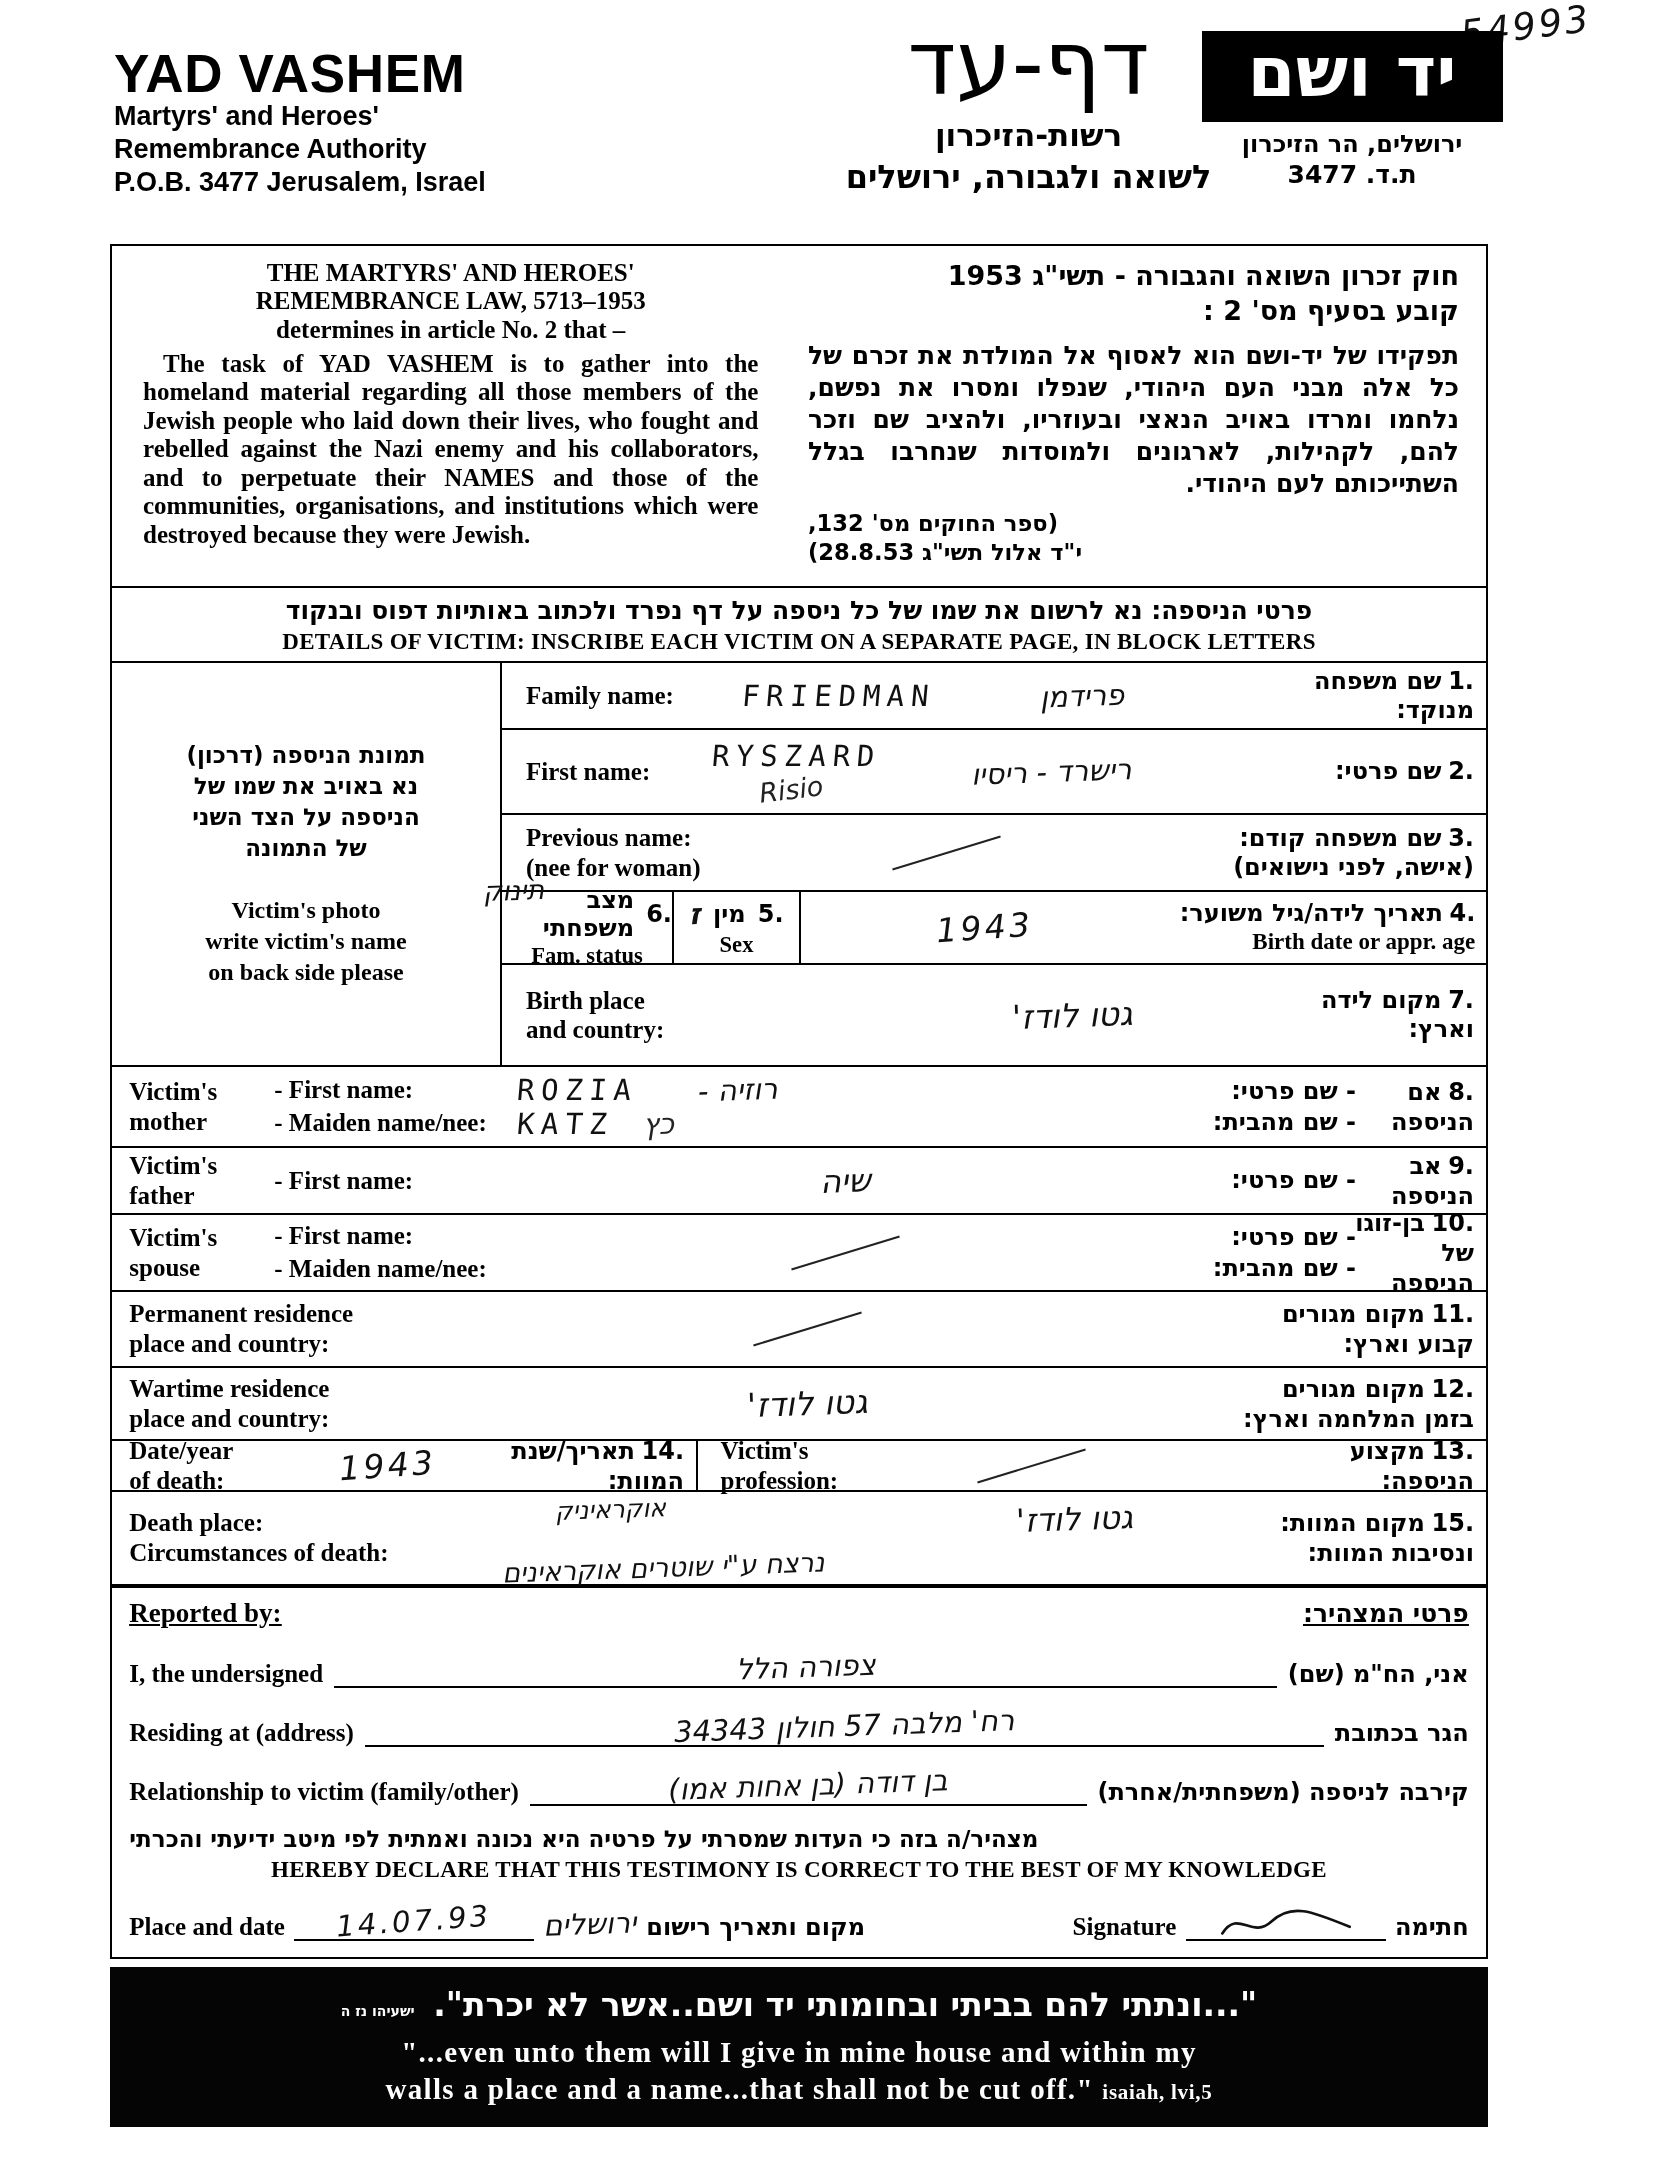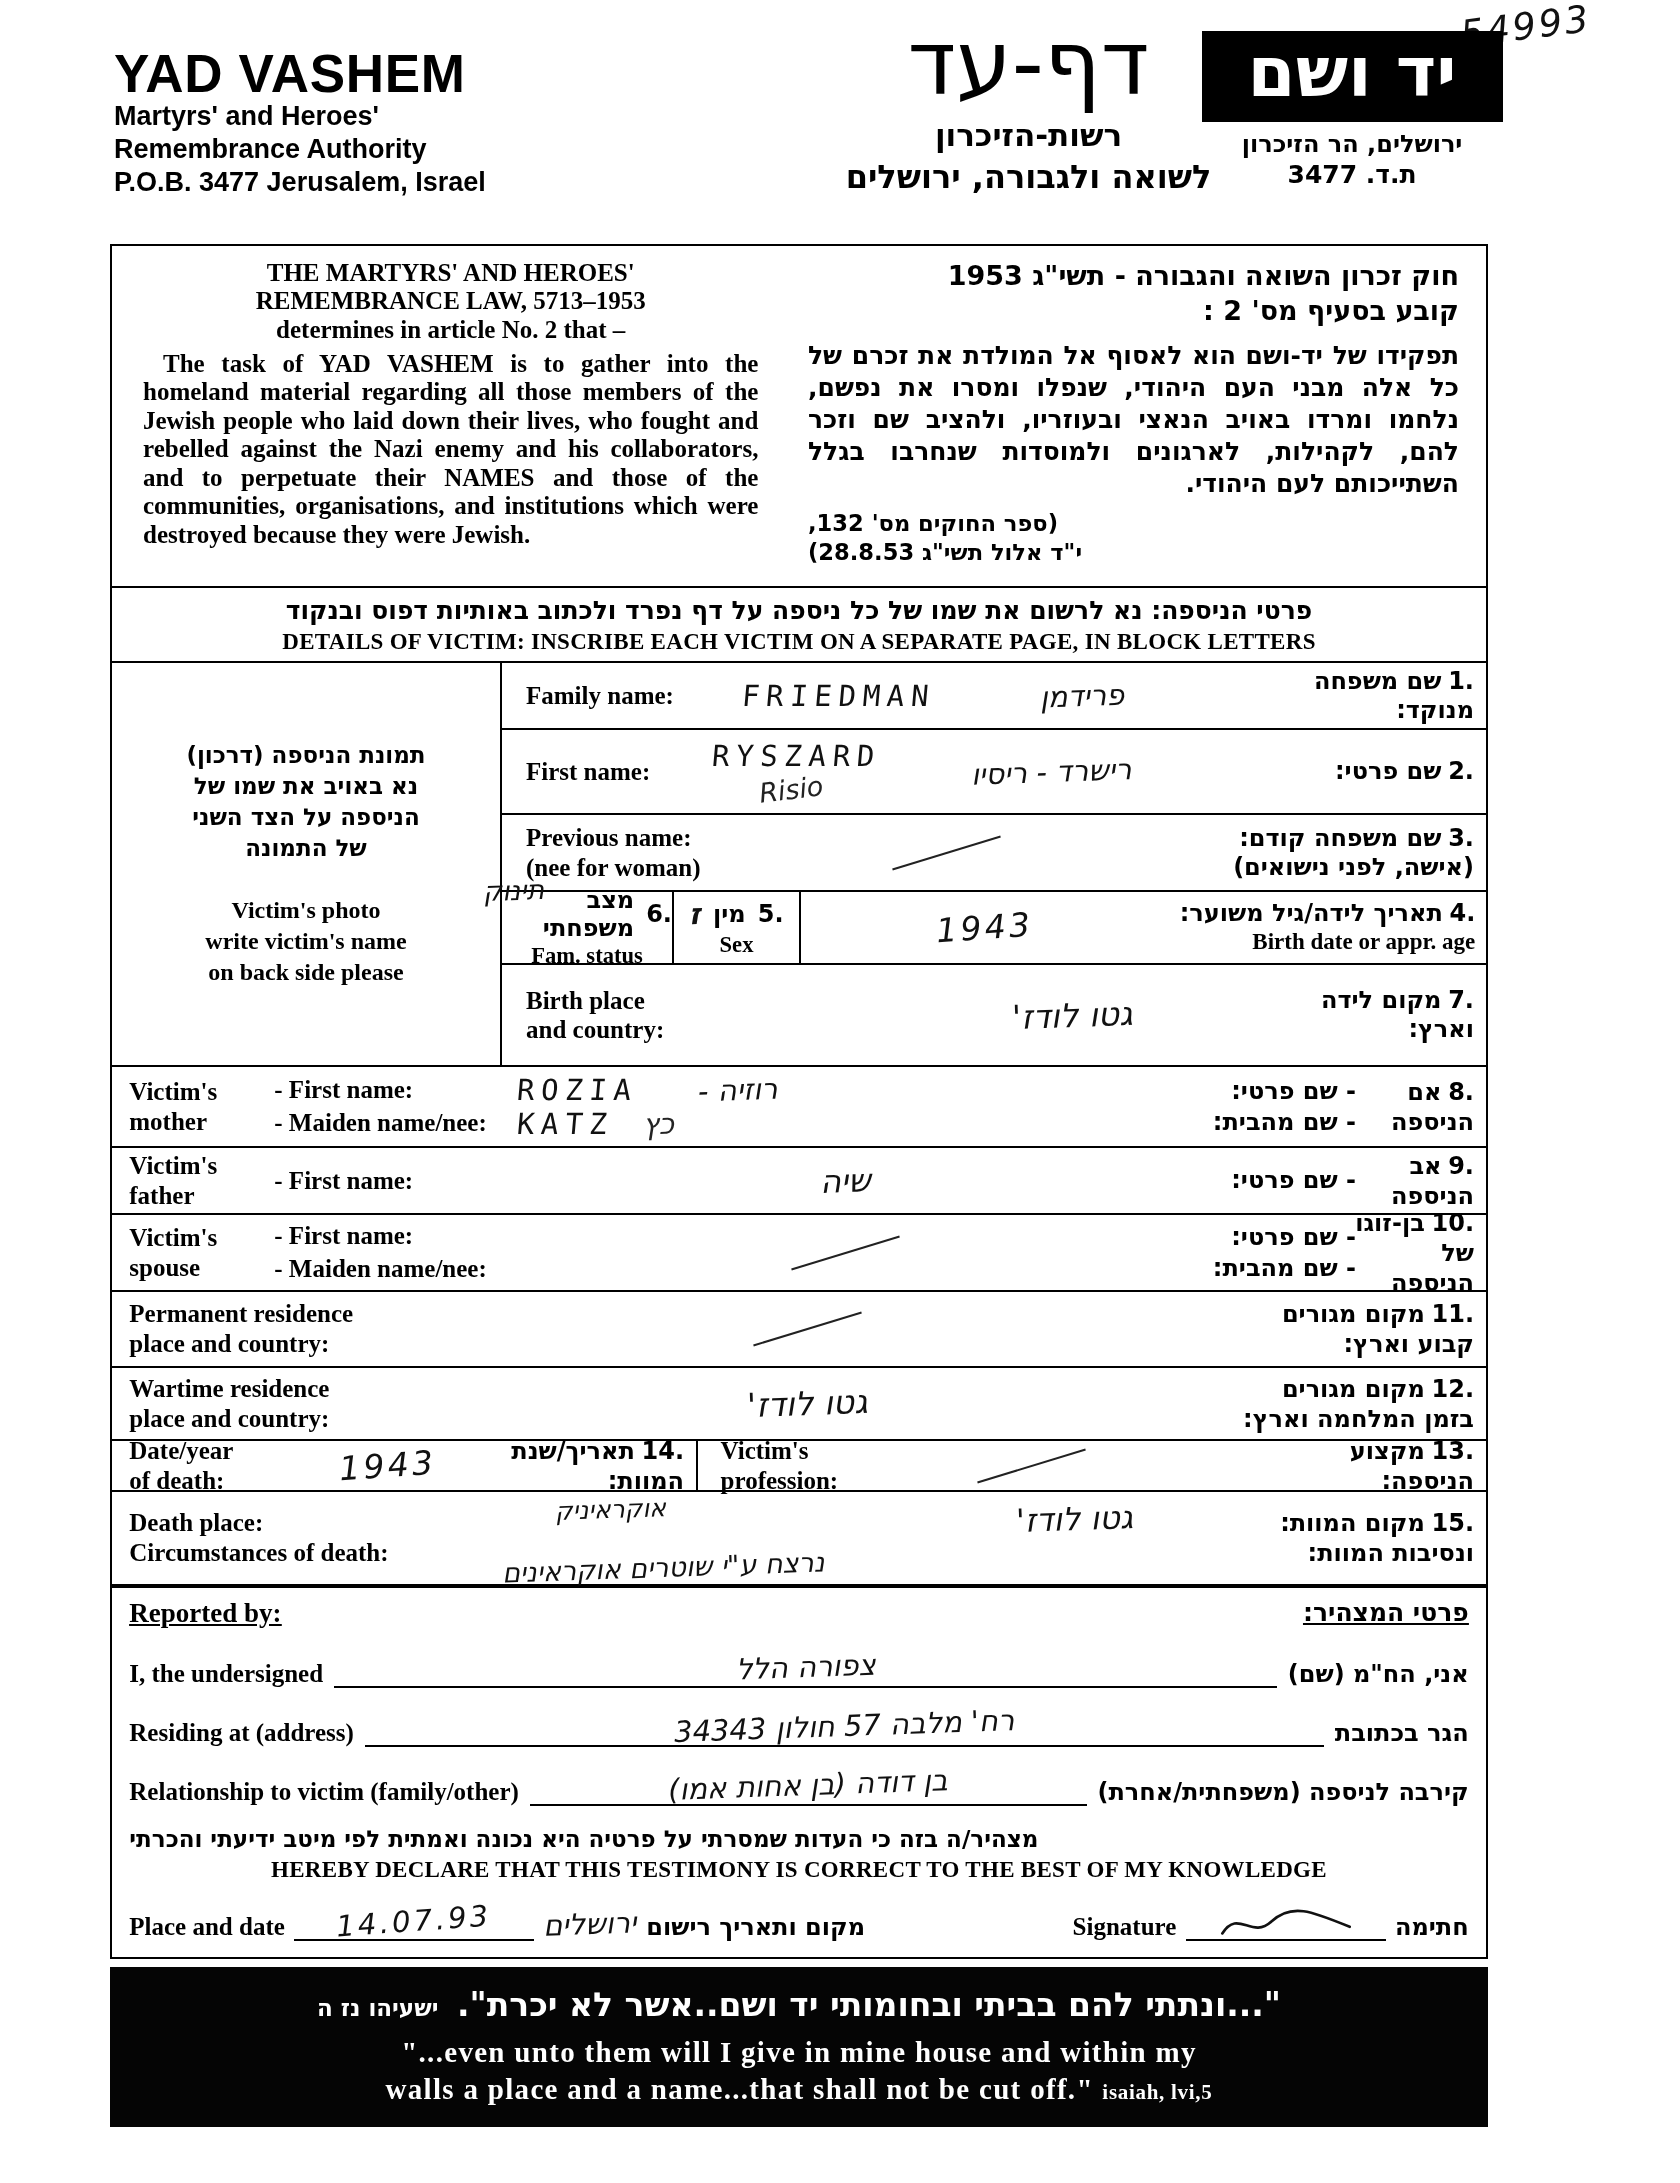--- a/index.html
+++ b/index.html
@@ -101,39 +101,39 @@
   .dd-left .c-en { width: 170px; }
   .dd-left .c-he { width: 220px; }
   .dd-right { flex: 1; height: 100%; display: flex; align-items: center; padding-left: 22.6px; }
   .dd-right .c-en { width: 170px; }
   .hw-abs1 { position: absolute; left: 113px; top: 2.7px; font-size: 25px; }
   .hw-abs2 { position: absolute; right: 40px; top: 8px; }
   .hw-abs3 { position: absolute; left: 60px; bottom: 1.3px; font-size: 27px; transform: rotate(-2deg); }
 
   
   .reported { border-top: 4px solid #000; padding: 9.3px 17.3px 16px; }
-  .rep-head { display: flex; justify-content: space-between; align-items: flex-start; text-decoration: underline; }
+  .rep-head { display: flex; justify-content: space-between; align-items: center; text-decoration: underline; }
   .rep-title-en { font-family: "Liberation Serif", serif; font-weight: bold; font-size: 27px; text-decoration: underline; }
   .rep-title-he { direction: rtl; font-weight: bold; font-size: 25px; text-decoration: underline; }
   .rep-row { display: flex; align-items: flex-end; margin-top: 23px; gap: 10.7px; }
   .rep-label-en { font-family: "Liberation Serif", serif; font-weight: bold; font-size: 25px; white-space: nowrap; }
   .rep-label-he { direction: rtl; font-weight: bold; font-size: 24px; white-space: nowrap; }
   .rep-line { flex: 1; border-bottom: 2px solid #000; position: relative; height: 36px; display: flex; align-items: flex-end; justify-content: center; }
   .rep-line .hw-he, .rep-line .hw-num { margin-bottom: 1.3px; }
   .rep-decl-he { text-align: left; direction: rtl; font-weight: bold; font-size: 23px; margin-top: 20px; }
   .rep-decl-en { text-align: center; font-family: "Liberation Serif", serif; font-weight: bold; font-size: 23px; margin-top: 5.3px; letter-spacing: 0.3px; }
   .rep-sign-row { display: flex; align-items: flex-end; margin-top: 22.6px; gap: 9.3px; }
   .line-date { flex: none; width: 240px; }
   .line-sig { flex: none; width: 200px; }
   .sig-svg { display: block; margin-bottom: -4px; }
 
   
   .quote { background: #050505; color: #fff; margin-top: 8px; padding: 17.3px 13.3px 20px; text-align: center; }
   .quote-he { direction: rtl; font-weight: bold; font-size: 33px; display: flex; justify-content: center; align-items: baseline; gap: 18.6px; }
-  .quote-he-src { font-size: 23px; }
+  .quote-he-src { font-size: 14px; }
   .quote-en { font-family: "Liberation Serif", serif; font-weight: bold; font-size: 29px; letter-spacing: 1.3px; line-height: 1.25; margin-top: 10.7px; }
   .quote-en-src { font-size: 21px; letter-spacing: 0.7px; }
 </style>
 </head>
 <body>
 
 <div class="page">
   <div class="doc-number">54993</div>
 
   <div class="content">

